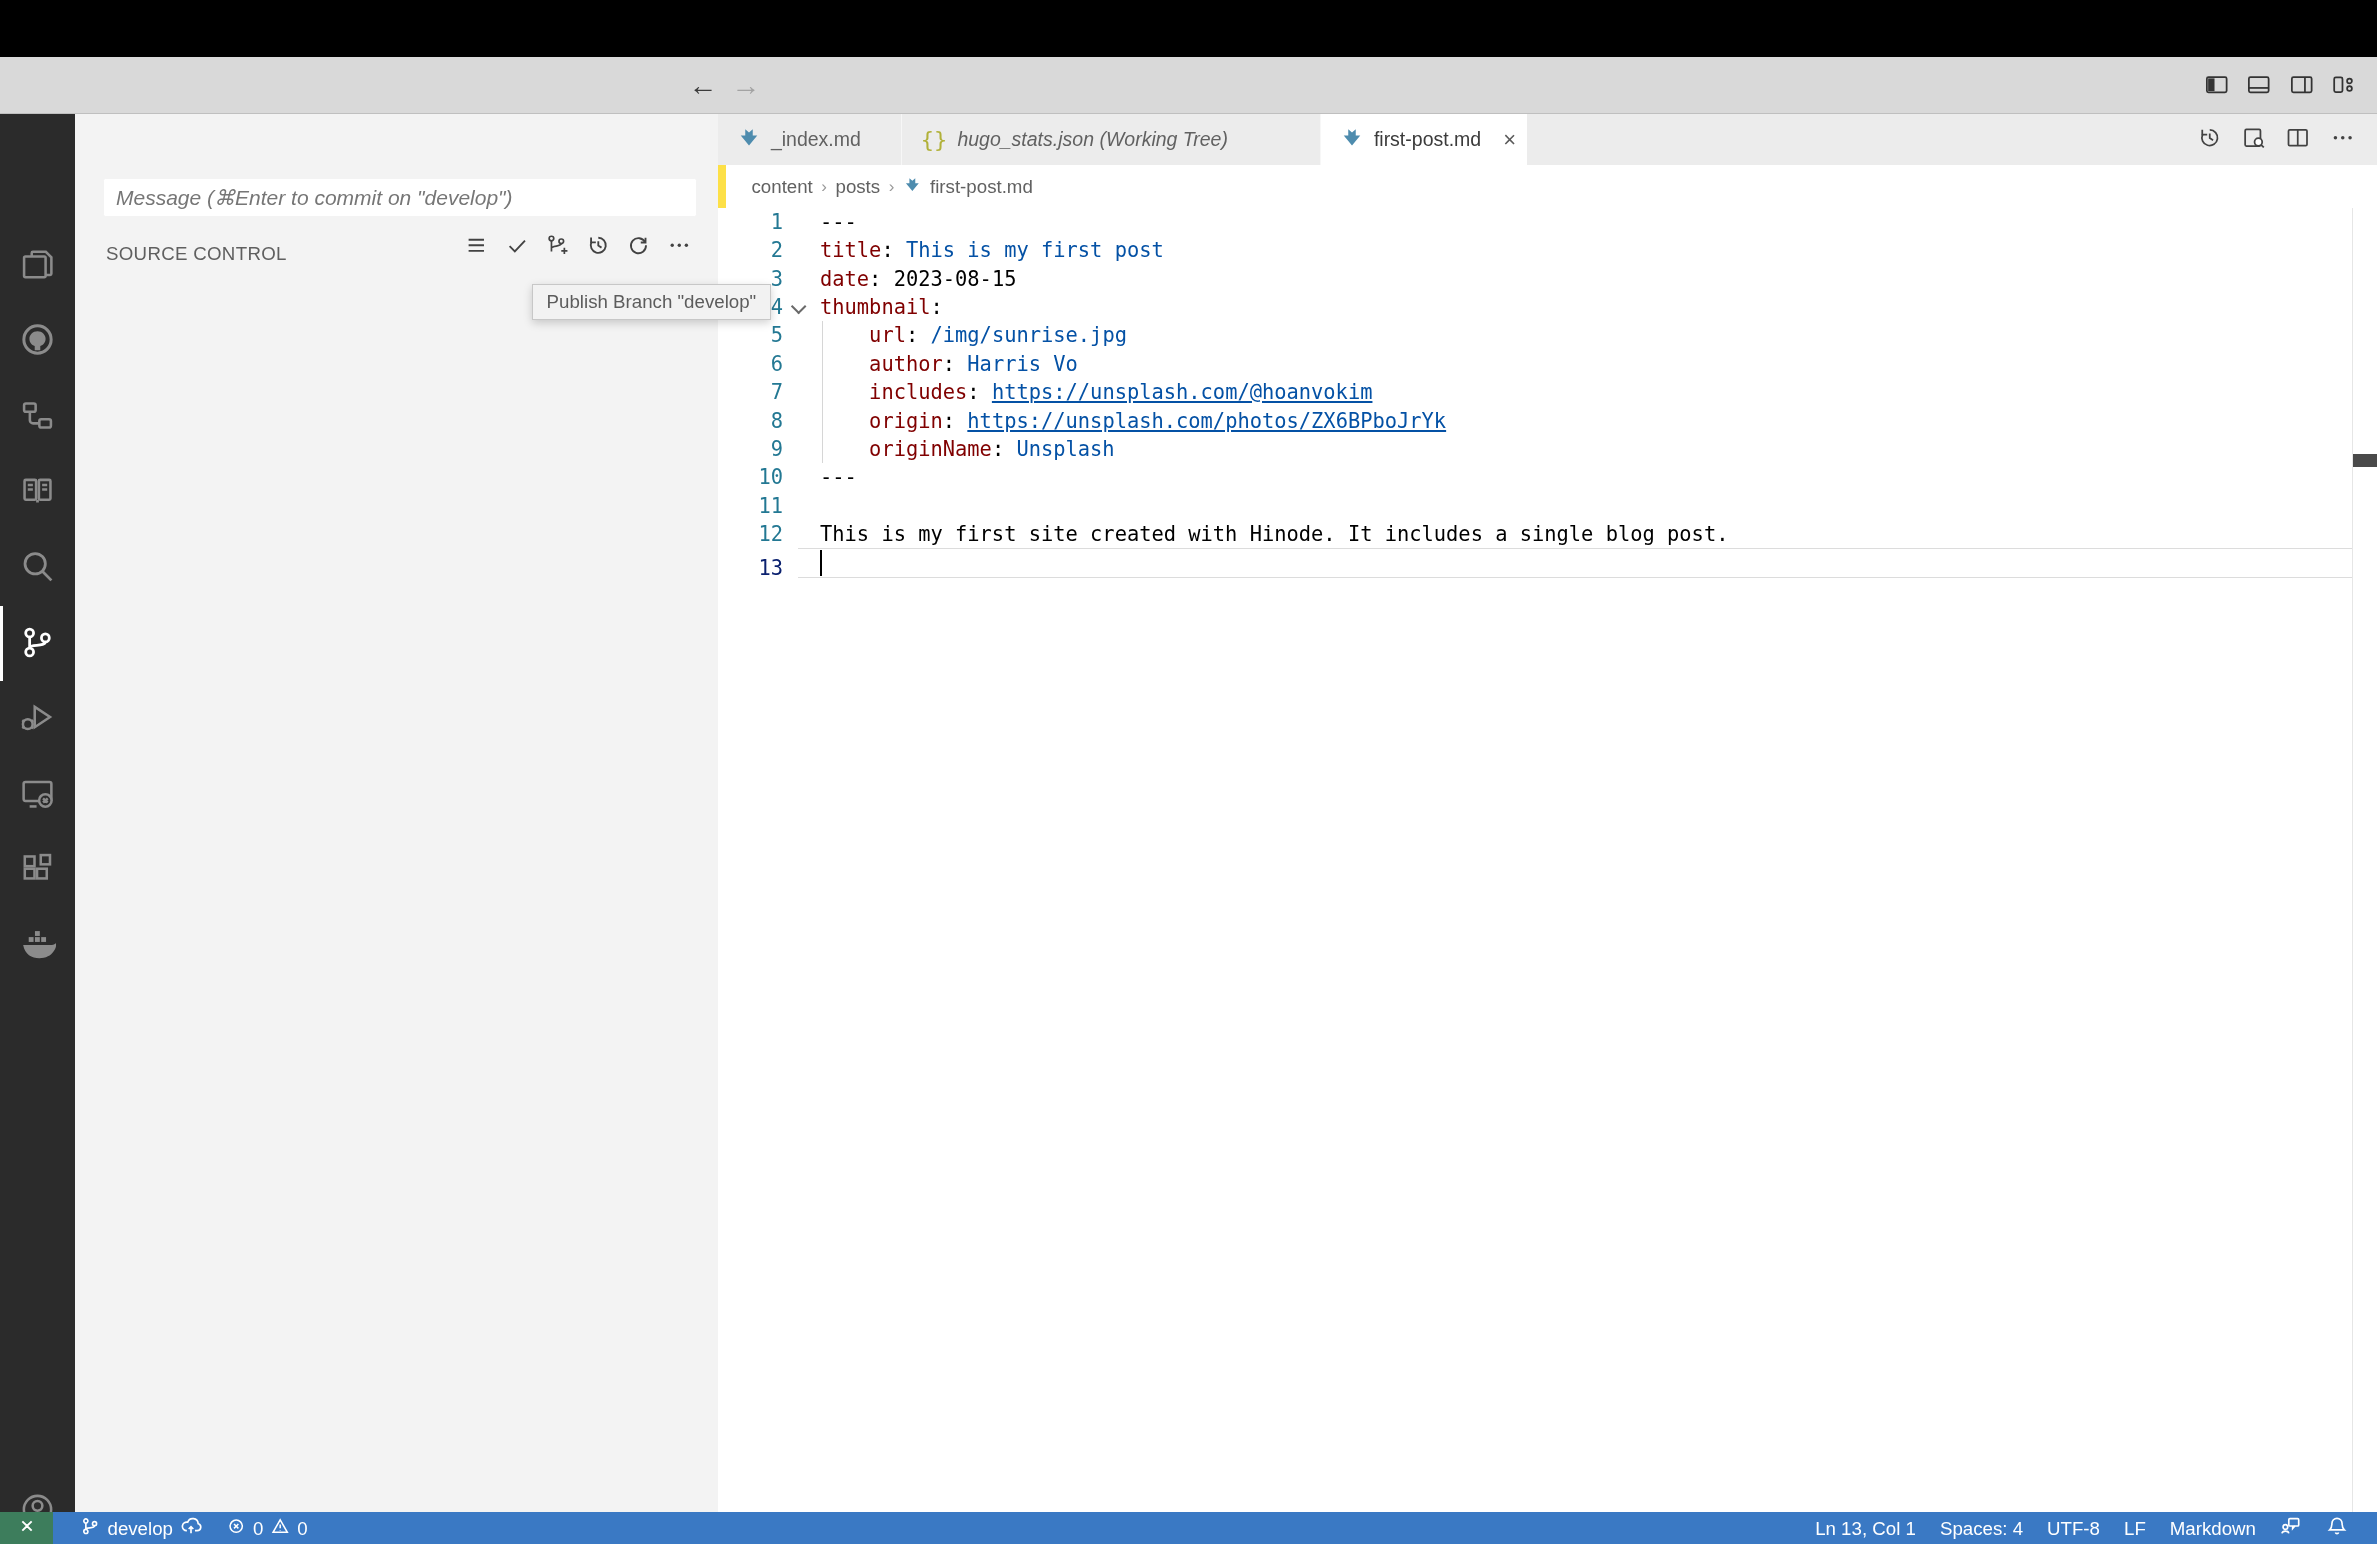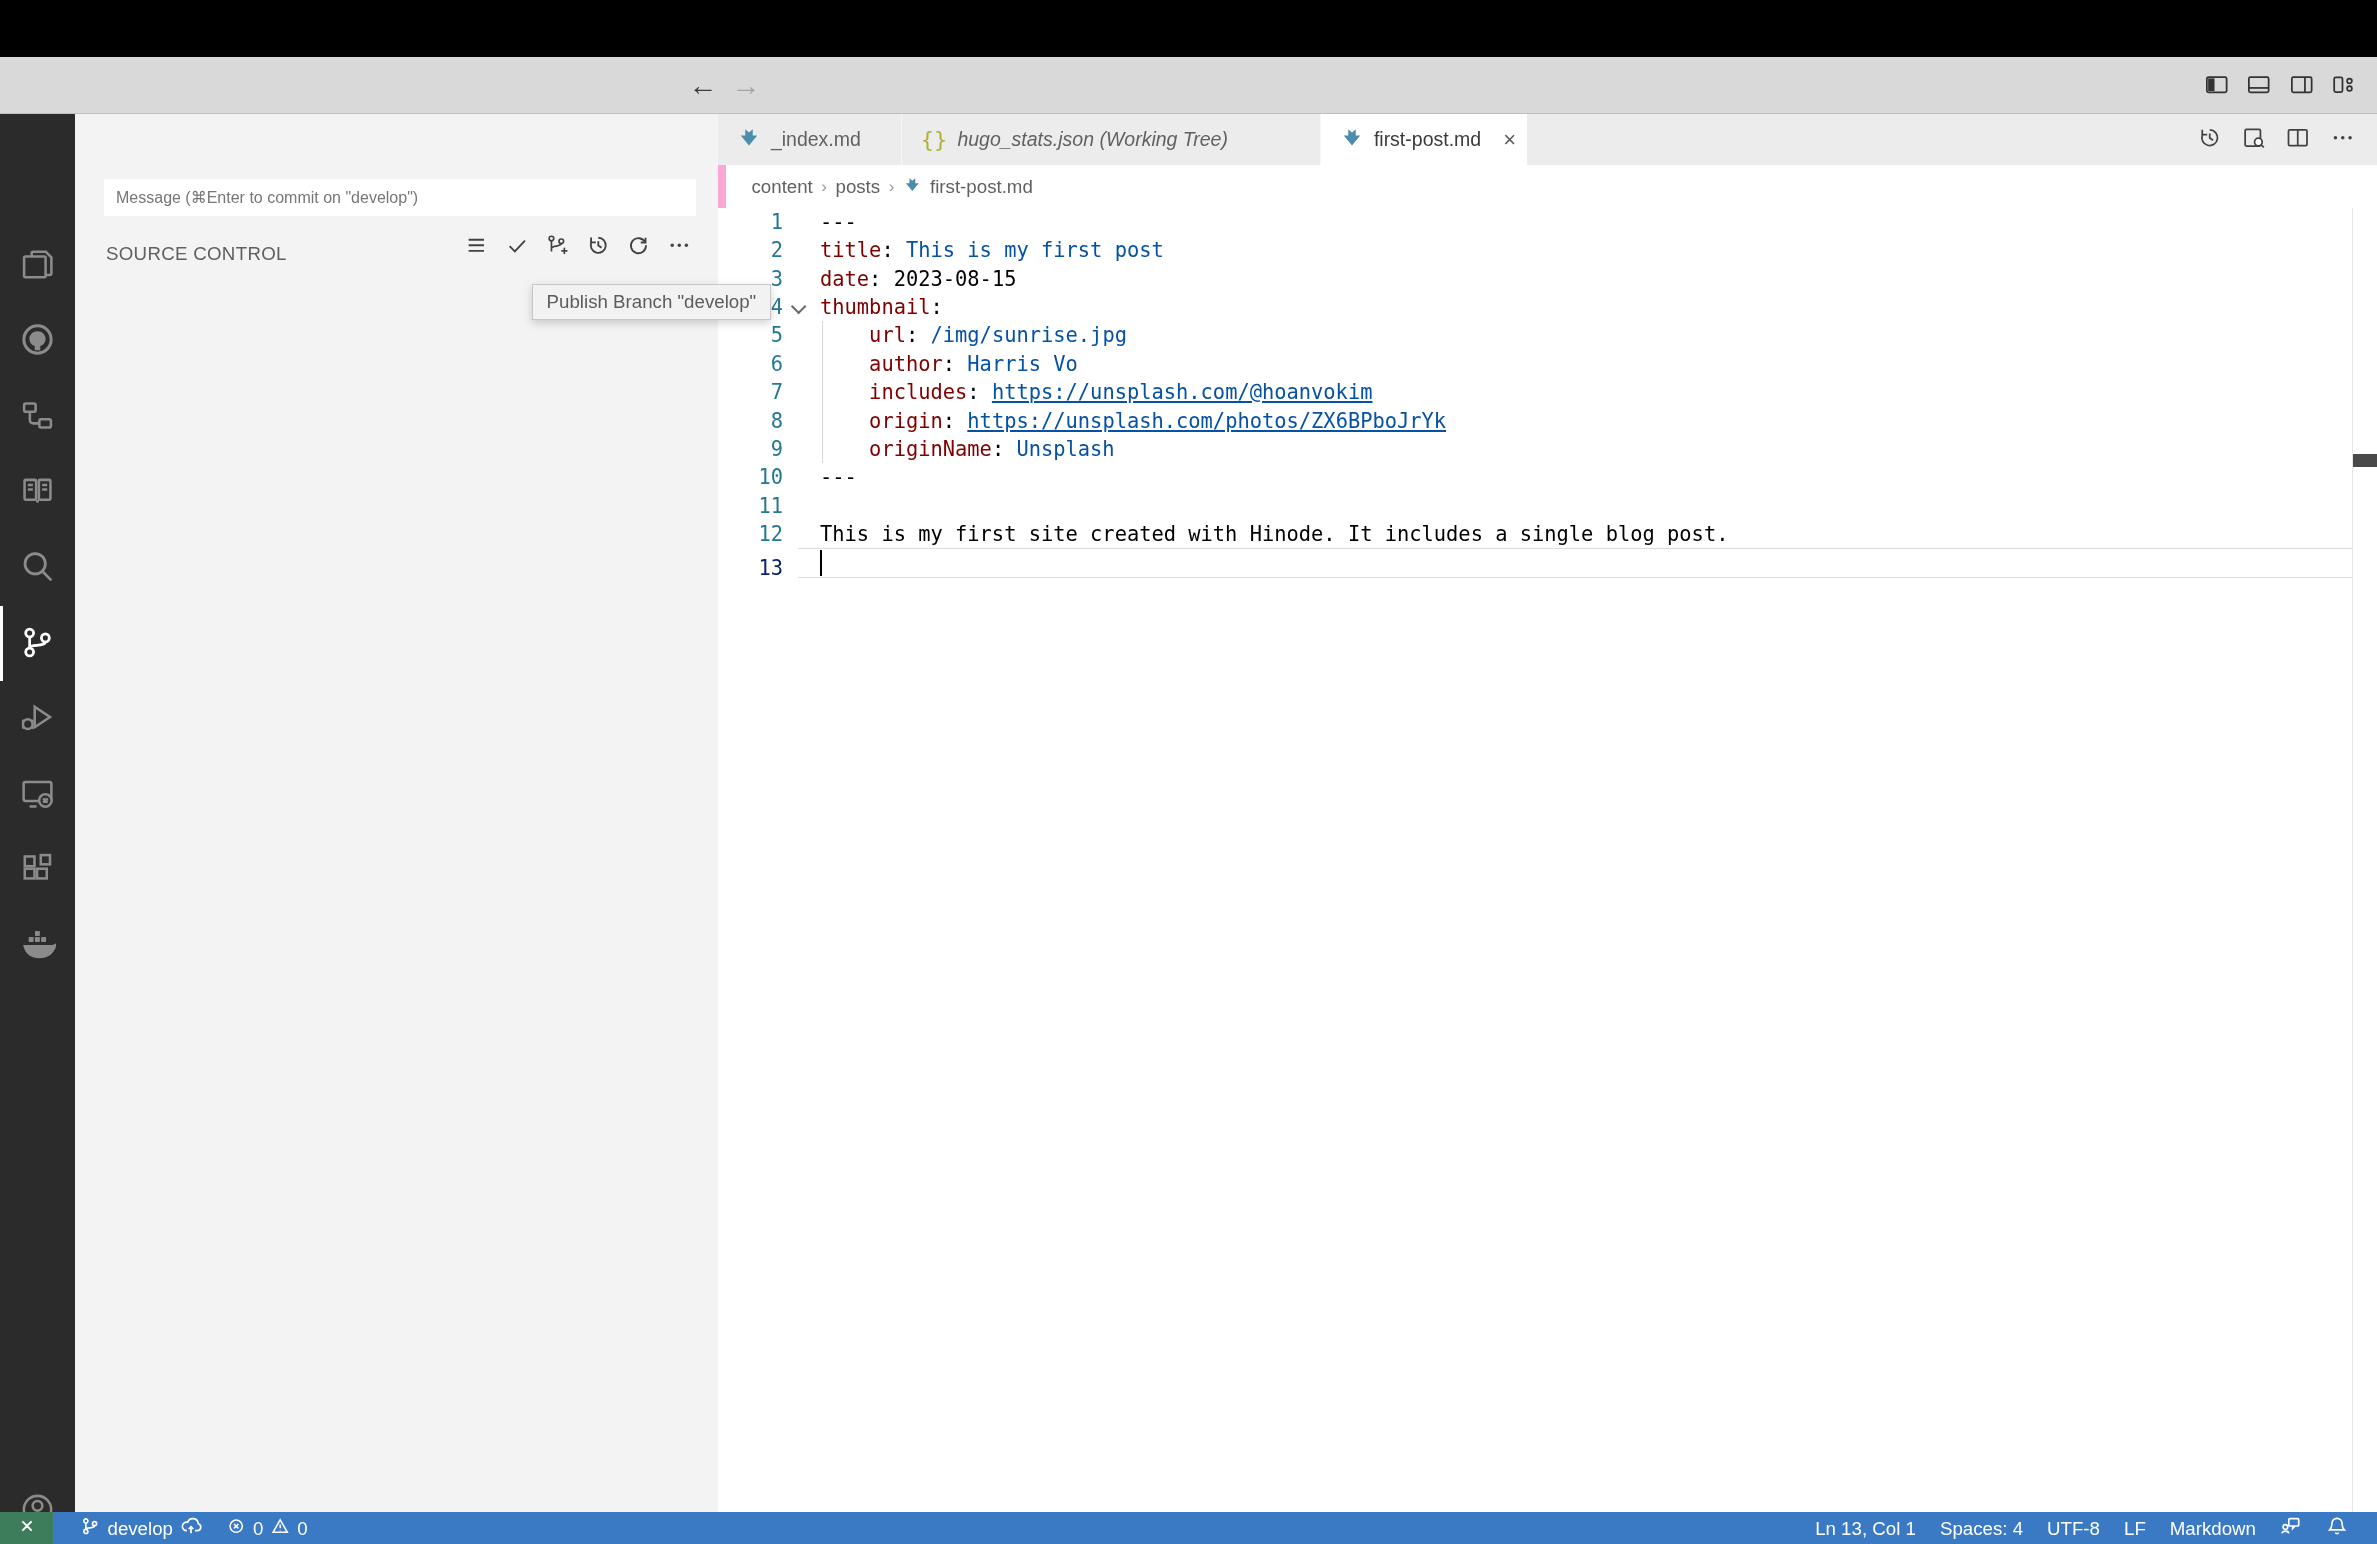--- a/index.html
+++ b/index.html
@@ -24,30 +24,30 @@
   .ab-item.active{color:#ffffff;}
   .ab-item.active::before{content:"";position:absolute;left:0;top:0;width:3.4px;height:75px;background:#fff;}
   
   .sidebar{position:absolute;left:75px;top:114px;width:644px;height:1398px;background:#f3f3f3;
            border-right:0.8px solid #e0e0e0;box-sizing:border-box;}
   .scm-title{position:absolute;left:31px;top:129px;font-size:18.7px;color:#5f5f5f;letter-spacing:0.3px;}
   .scm-actions{position:absolute;left:389px;top:119px;display:flex;gap:16px;align-items:center;color:#424242;}
   .scm-actions .act{width:24.6px;height:24.6px;display:flex;align-items:center;justify-content:center;}
   .scm-input{position:absolute;left:28px;top:64px;width:594px;height:39px;box-sizing:border-box;
              background:#fff;border:0.8px solid #f3f3f3;border-radius:2.5px;padding:0 12px;
-             font-size:16px;font-family:"Liberation Sans",sans-serif;color:#333;outline:none;}
+             font-size:21px;font-family:"Liberation Sans",sans-serif;color:#333;outline:none;font-style:italic;}
   .scm-input::placeholder{color:#767676;}
   .publish-btn{position:absolute;left:28px;top:120px;width:594px;height:41px;background:#2c64a3;color:#fff;
                border:none;border-radius:3.4px;font-size:20.4px;font-family:"Liberation Sans",sans-serif;
                display:flex;align-items:center;justify-content:center;gap:10.2px;}
   .tooltip{position:absolute;left:532px;top:284px;height:34px;display:flex;align-items:center;
            padding:0 13.6px;background:#f2f2f2;border:0.8px solid #c7c7c7;color:#5c5c5c;font-size:18.7px;
            box-shadow:0 2.5px 8.5px rgba(0,0,0,.18);z-index:40;white-space:nowrap;}
   
-  .editor{position:absolute;left:718px;top:114px;right:0;bottom:33px;background:#f9a8d4;}
+  .editor{position:absolute;left:718px;top:114px;right:0;bottom:33px;background:#fde047;}
   .tab-bar{position:absolute;left:0;top:0;right:0;height:51px;background:#ececec;display:flex;}
   .tab{height:51px;display:flex;align-items:center;gap:10.2px;padding:0 18.7px;box-sizing:border-box;
        background:#ececec;border-right:1.7px solid #f7f7f7;font-size:19.5px;color:#616161;white-space:nowrap;}
   .tab.active{background:#ffffff;color:#3b3b3b;border-right:none;}
   .tab .close{margin-left:12px;font-size:22px;color:#5a5a5a;line-height:1;}
   .tab.italic .lbl{font-style:italic;}
   .ed-actions{position:absolute;right:22px;top:0;height:51px;display:flex;align-items:center;gap:18.7px;color:#424242;}
   .breadcrumb{position:absolute;left:8px;top:51px;right:0;height:43px;background:#fff;display:flex;
               align-items:center;padding-left:25.5px;font-size:18.7px;color:#616161;gap:8.5px;}
   .breadcrumb .sep{color:#9a9a9a;font-size:17px;}

